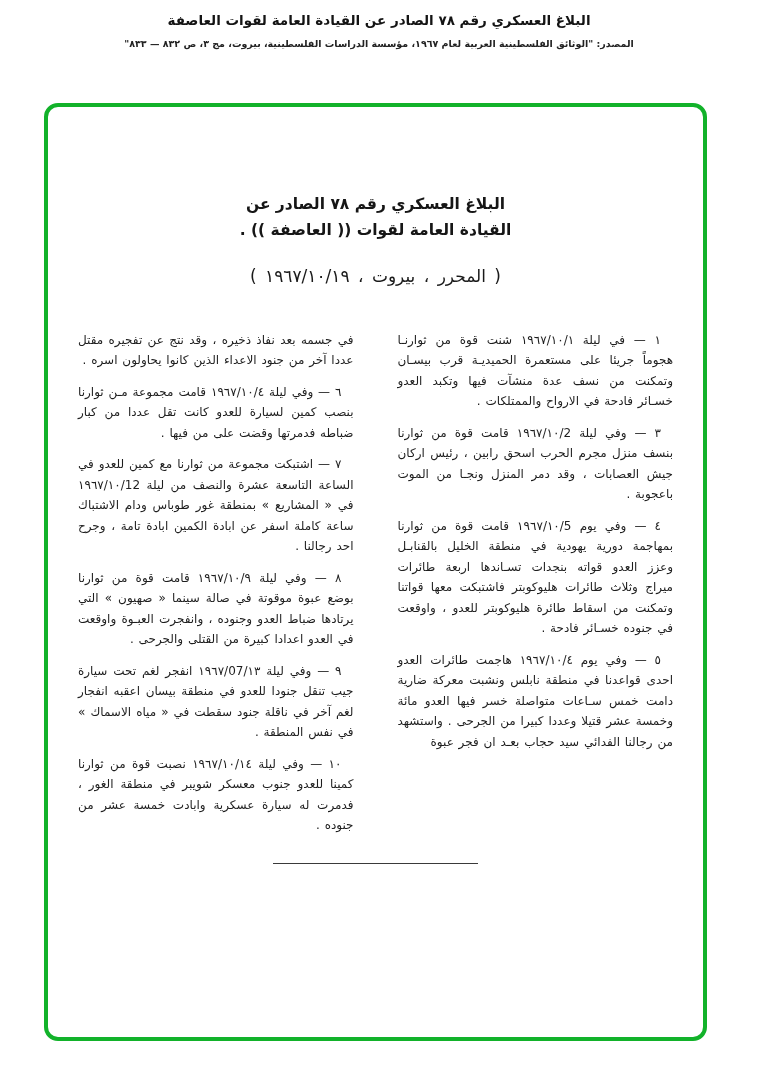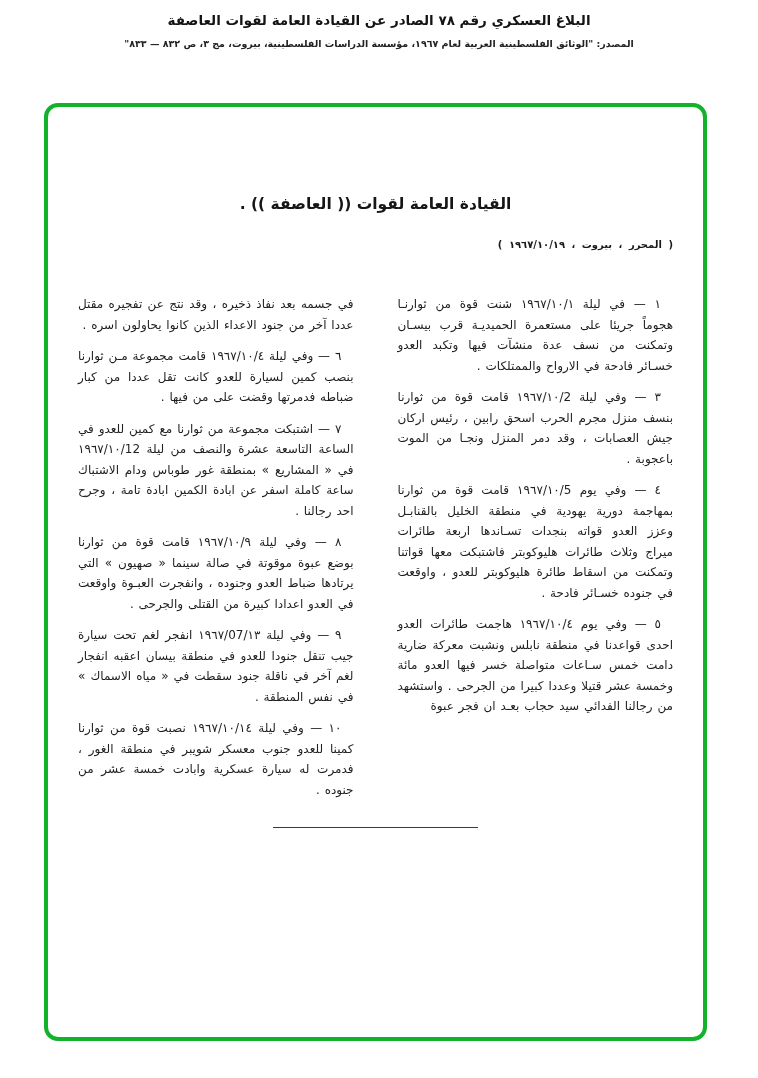--- a/index.html
+++ b/index.html
@@ -51,23 +51,23 @@
   }
   .doc-title {
     text-align: center;
     font-weight: bold;
     font-size: 15.5px;
     line-height: 1.7;
     color: #161616;
   }
   .doc-dateline {
     margin-top: 22px;
-    text-align: right;
-    font-weight: bold;
-    font-size: 10px;
+    text-align: center;
+    font-weight: normal;
+    font-size: 17px;
     word-spacing: 3px;
     color: #1a1a1a;
   }
   .columns {
     margin-top: 44px;
     display: flex;
     gap: 44px;
     justify-content: space-between;
   }
   .col {
@@ -98,20 +98,21 @@
 
   <div class="top-header">
     <div class="top-title">البلاغ العسكري رقم ٧٨ الصادر عن القيادة العامة لقوات العاصفة</div>
     <div class="top-source">المصدر: "الوثائق الفلسطينية العربية لعام ١٩٦٧، مؤسسة الدراسات الفلسطينية، بيروت، مج ٣، ص ٨٣٢ — ٨٣٣"</div>
   </div>
 
   <div class="doc-frame">
     <div class="doc-inner">
 
       <div class="doc-title">
+        <div>البلاغ العسكري رقم ٧٨ الصادر عن</div>
         <div>القيادة العامة لقوات (( العاصفة )) .</div>
       </div>
 
       <div class="doc-dateline">( المحرر ، بيروت ، ١٩٦٧/١٠/١٩ )</div>
 
       <div class="columns">
 
         <div class="col">
           <p class="num">١ — في ليلة ١٩٦٧/١٠/١ شنت قوة من ثوارنـا هجوماً جريئا على مستعمرة الحميديـة قرب بيسـان وتمكنت من نسف عدة منشآت فيها وتكبد العدو خسـائر فادحة في الارواح والممتلكات .</p>
           <p class="num">٣ — وفي ليلة ١٩٦٧/١٠/2 قامت قوة من ثوارنا بنسف منزل مجرم الحرب اسحق رابين ، رئيس اركان جيش العصابات ، وقد دمر المنزل ونجـا من الموت باعجوبة .</p>

